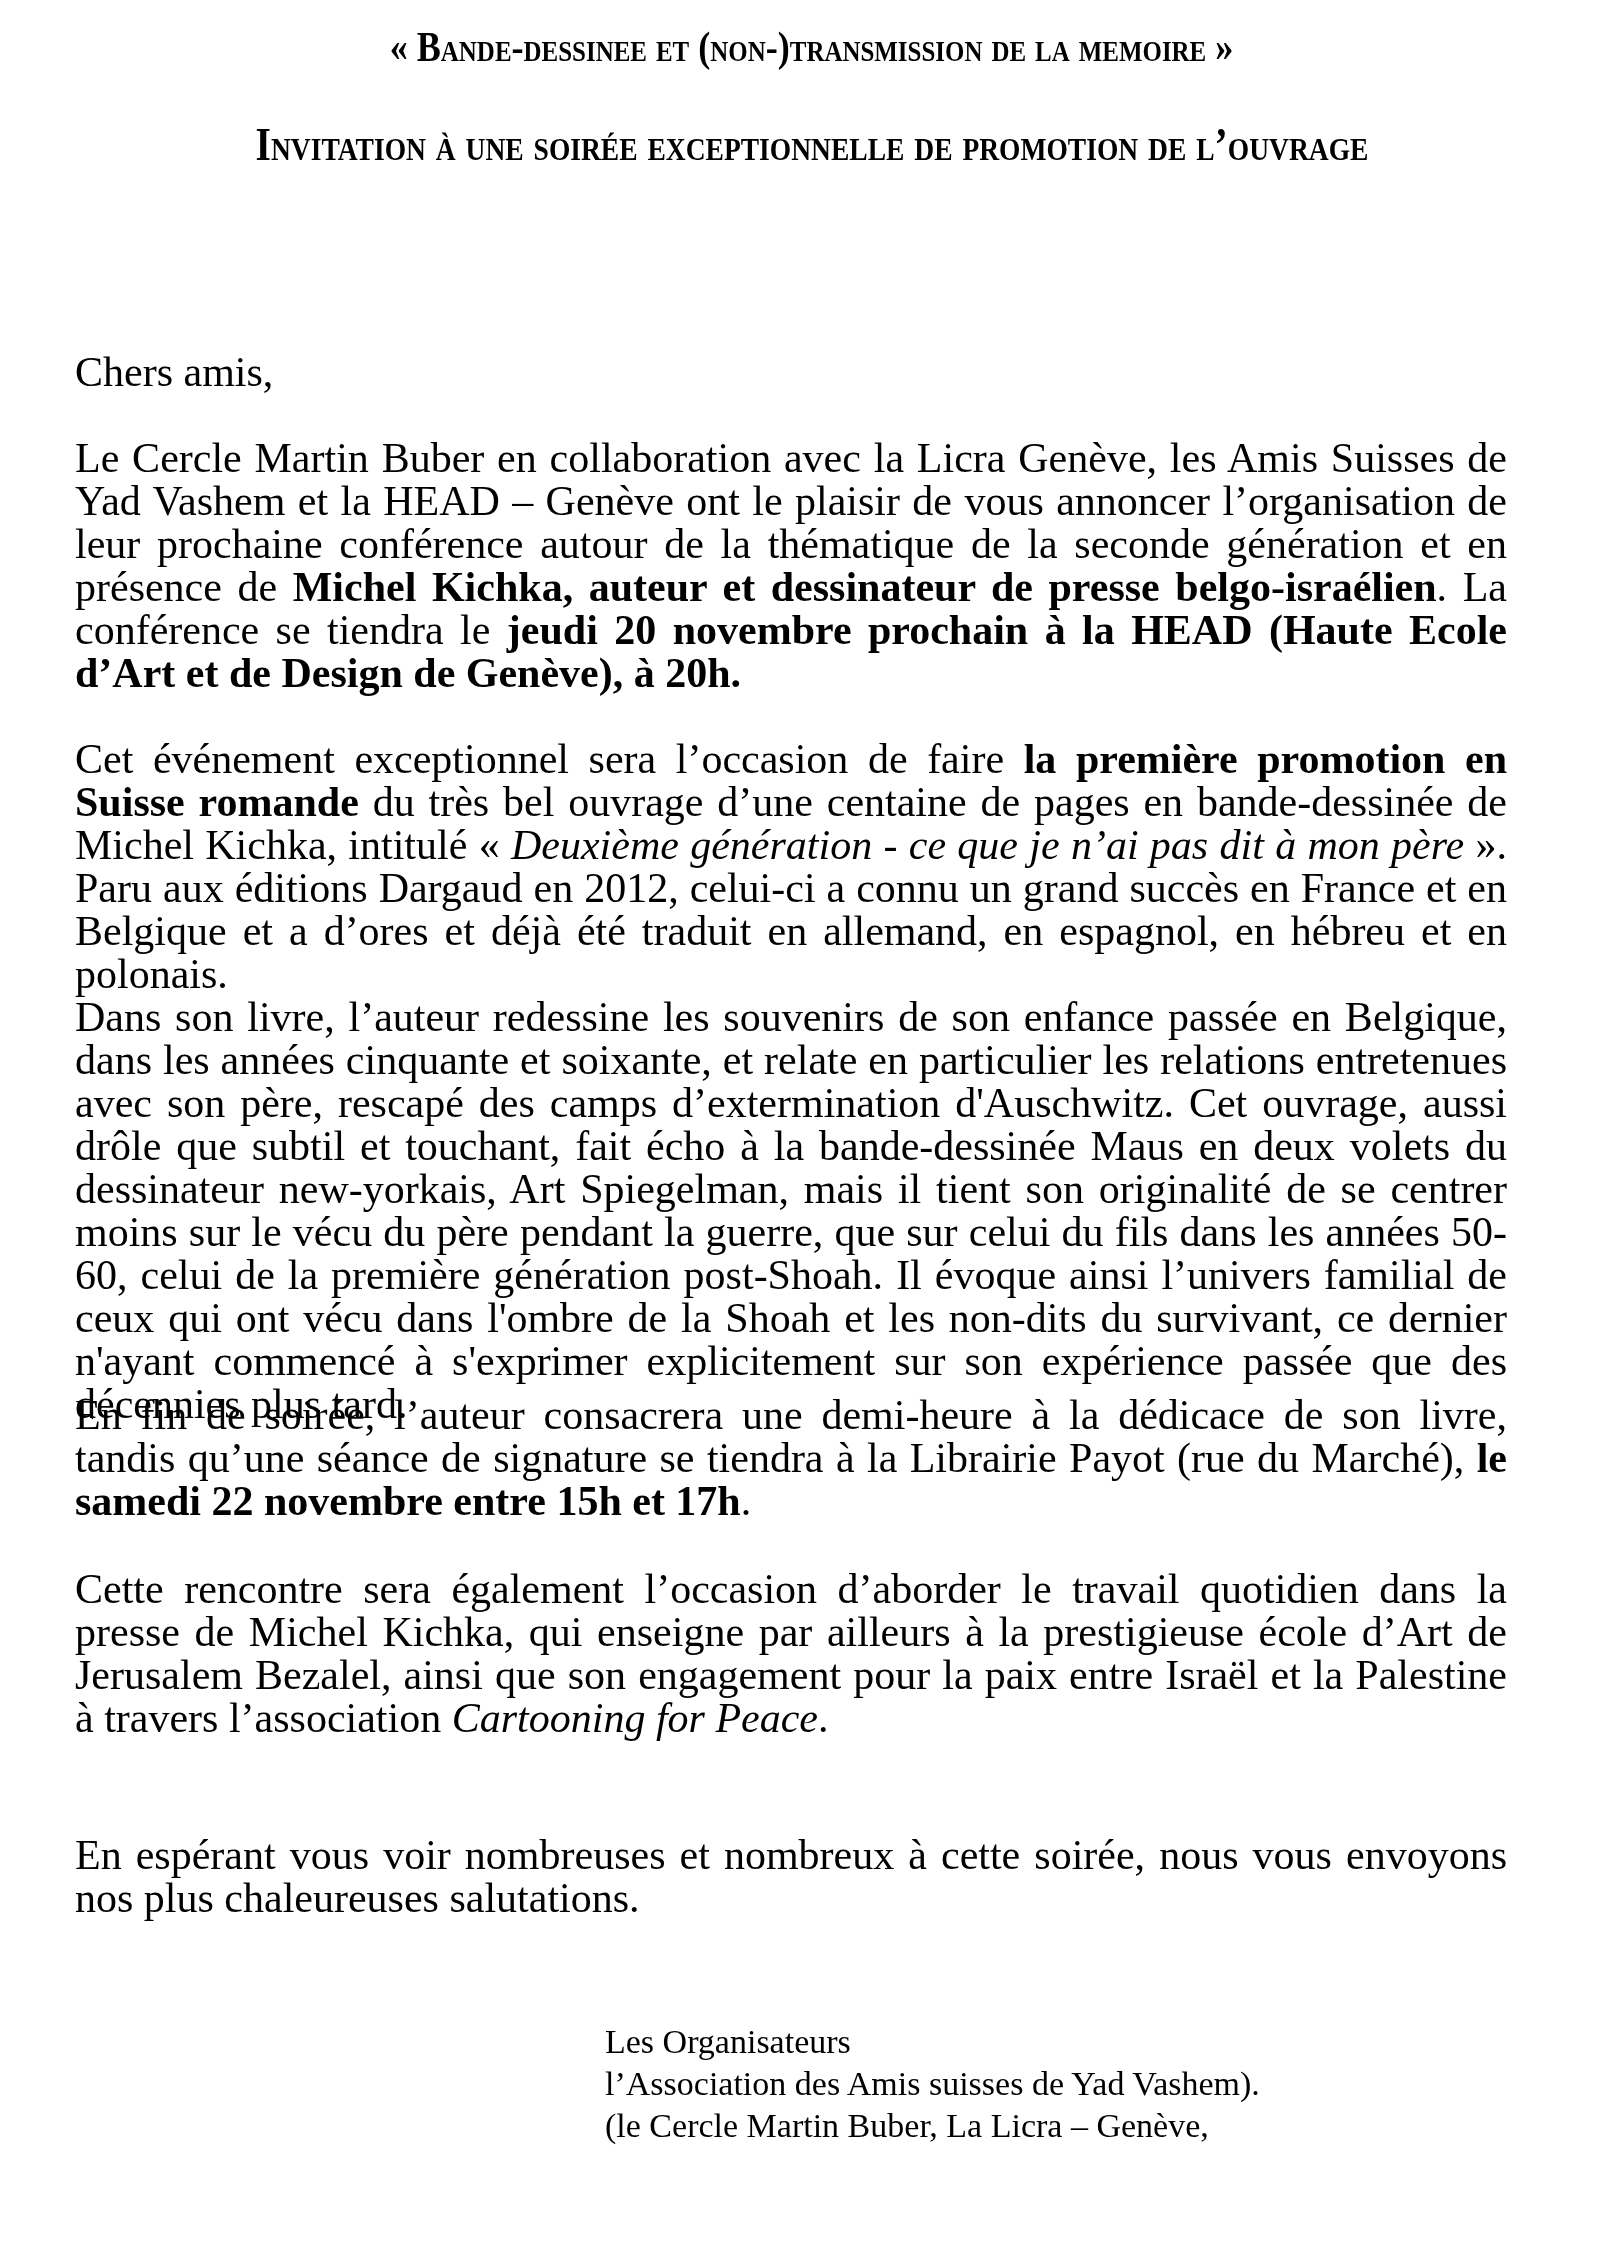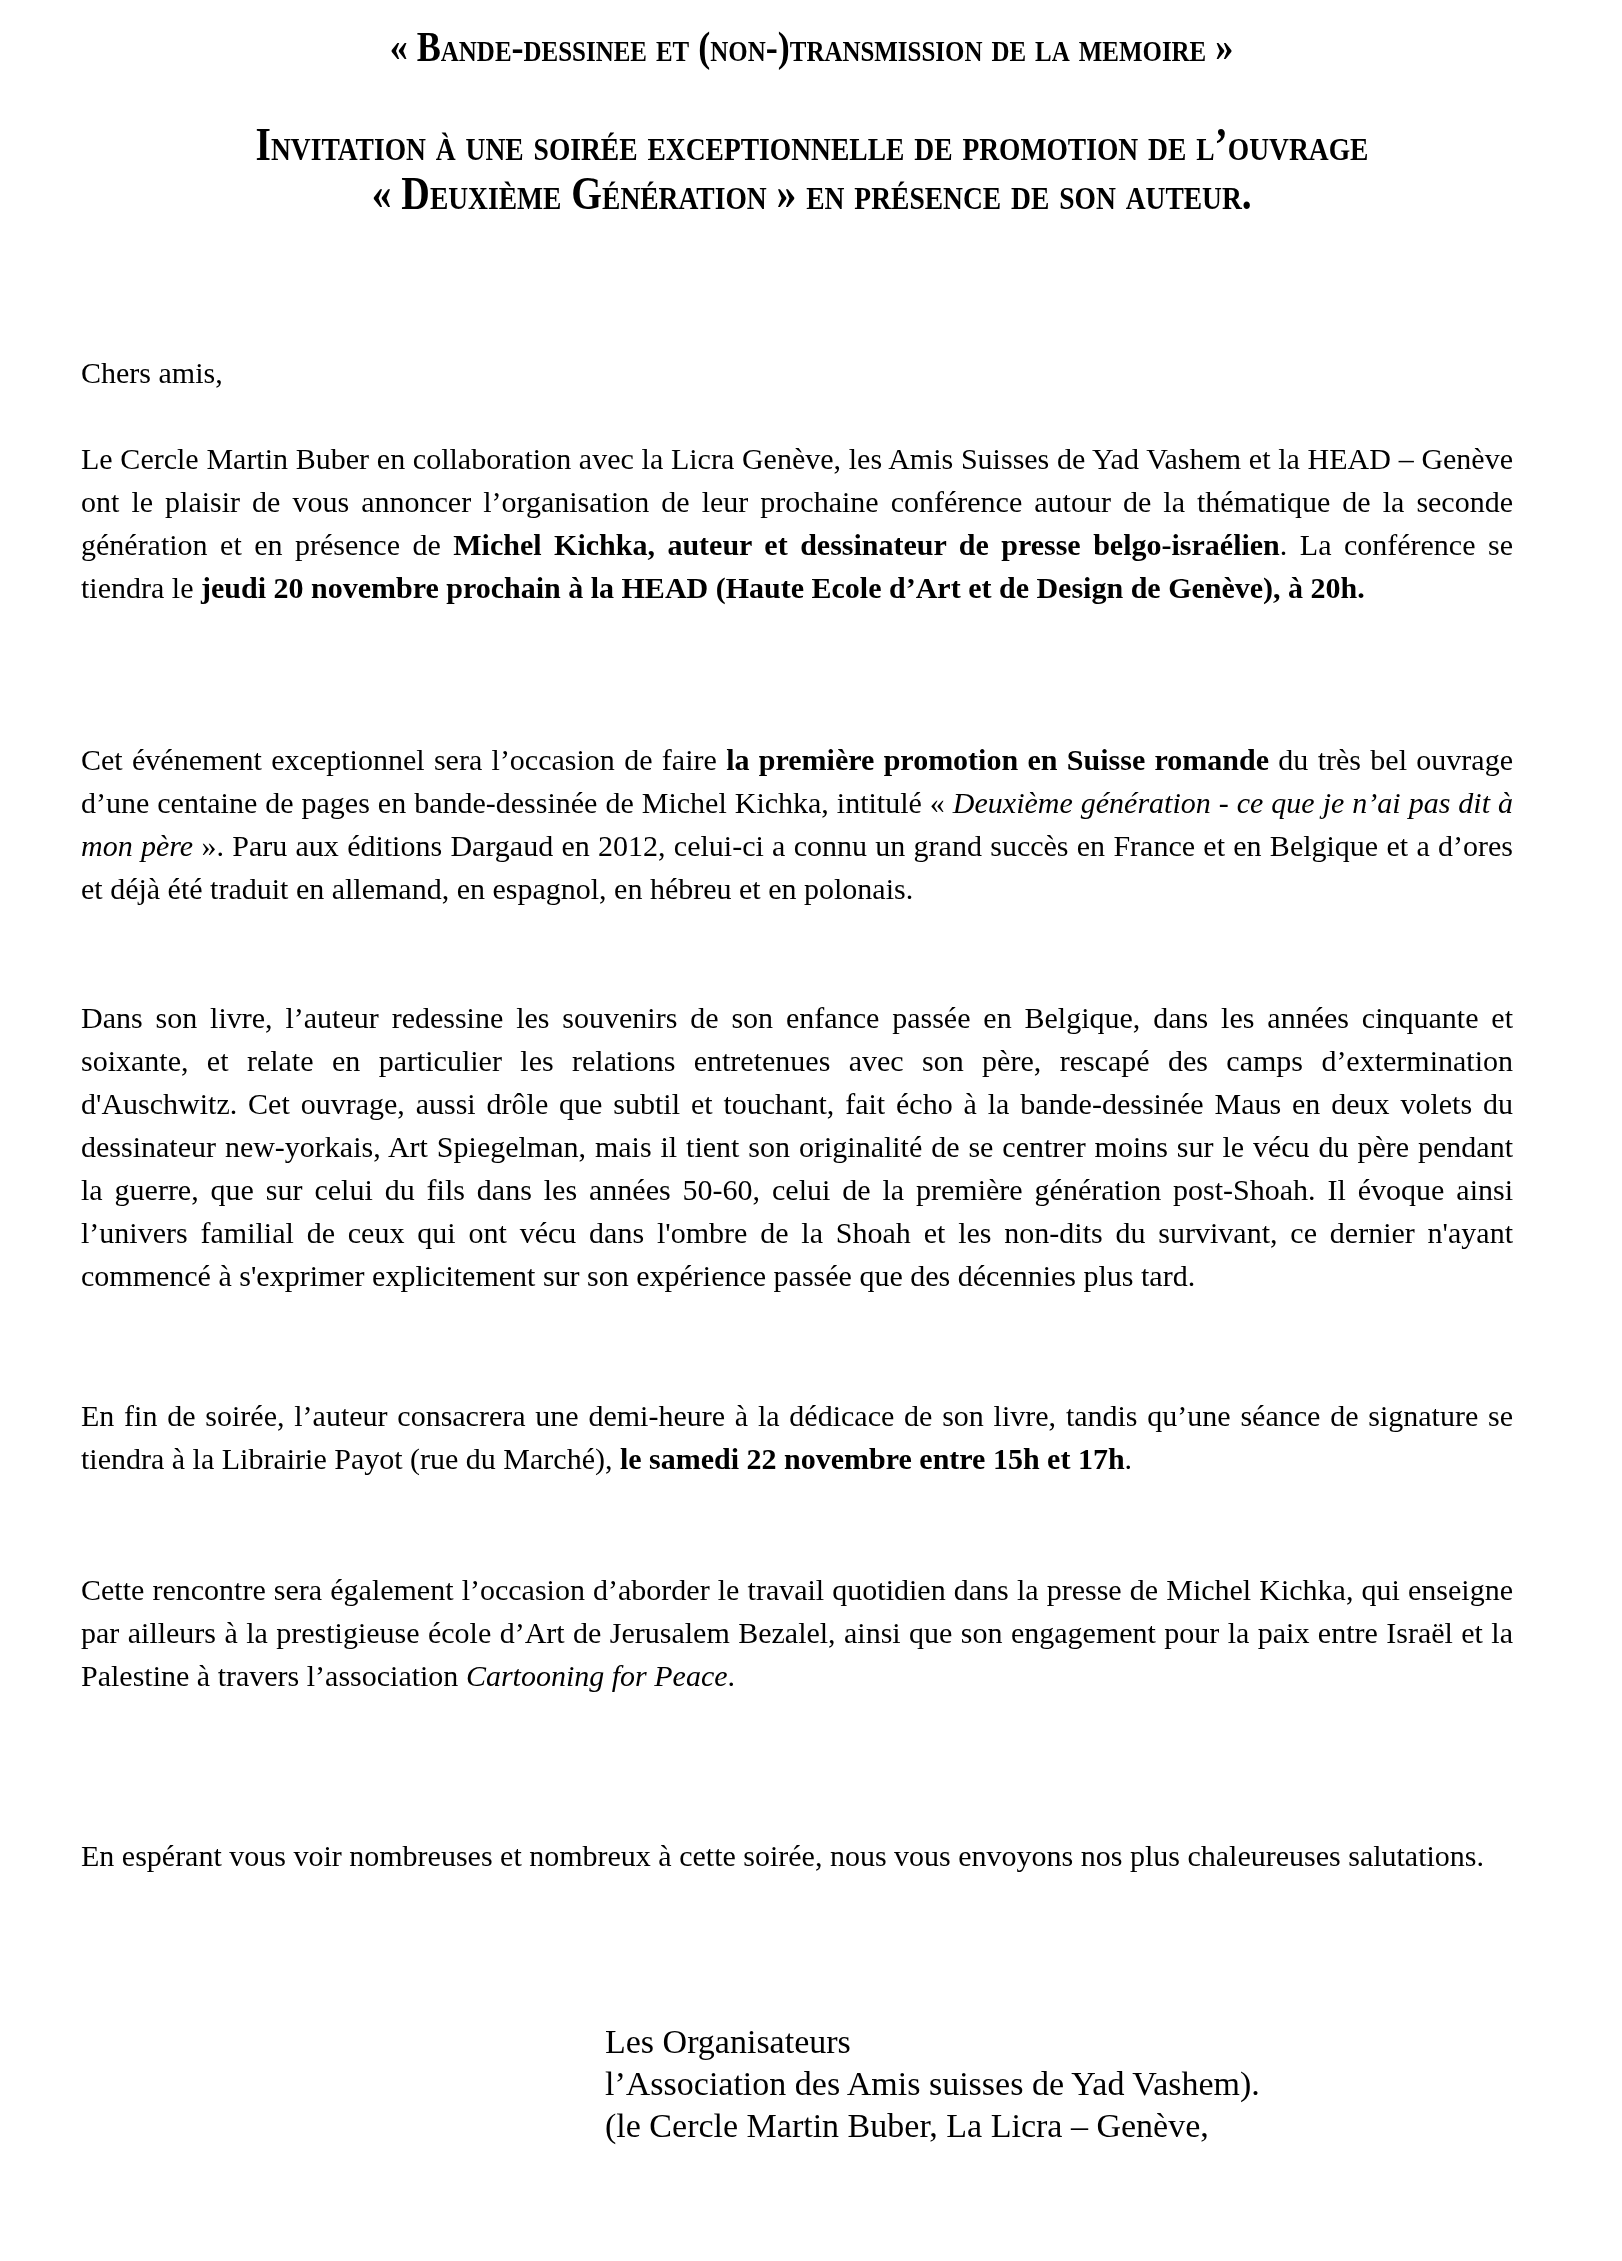--- a/index.html
+++ b/index.html
@@ -12,22 +12,22 @@
     position: absolute; left: 0; width: 1623px; text-align: center;
     font-weight: bold; font-variant: small-caps; letter-spacing: 0px;
     white-space: nowrap;
   }
   .h1 { top: 21px; font-size: 42px; line-height: 52px; }
   .h1 .inner, .h2 .inner { display: inline-block; transform: scaleX(0.86); transform-origin: center; }
   .h2 { font-size: 46px; line-height: 48px; }
   .h2a { top: 121px; }
   .h2b { top: 170px; }
   .body-text {
-    position: absolute; left: 81px; width: 1432px;
-    font-size: 30px; line-height: 43px; text-align: justify;
+    position: absolute; left: 75px; width: 1432px;
+    font-size: 42px; line-height: 43px; text-align: justify;
   }
   .body-text p { margin: 0; }
   b { font-weight: bold; }
   i { font-style: italic; }
   .salutation { top: 351px; }
   .p1 { top: 437px; }
   .p2 { top: 738px; }
   .p3 { top: 996px; }
   .p4 { top: 1383px; margin-top: 11px; }
   .p5 { top: 1568px; }
@@ -42,23 +42,20 @@
 <body>
 
 <div class="page">
 
   <div class="heading h1">
     <span class="inner">« Bande-dessinee et (non-)transmission de la memoire »</span>
   </div>
 
   <div class="heading h2 h2a">
     <span class="inner">Invitation à une soirée exceptionnelle de promotion de l’ouvrage</span>
-  </div>
-  <div class="heading h2 h2b">
-    <span class="inner">« Deuxième Génération » en présence de son auteur.</span>
   </div>
 
   <div class="body-text salutation">
     <p>Chers amis,</p>
   </div>
 
   <div class="body-text p1">
     <p><span>Le Cercle Martin Buber en collaboration avec la Licra Genève, les Amis Suisses de Yad Vashem et la HEAD – Genève ont le plaisir de vous annoncer l’organisation de leur prochaine conférence autour de la thématique de la seconde génération et en présence de </span><b>Michel Kichka, auteur et dessinateur de presse belgo-israélien</b><span>. La conférence se tiendra le </span><b>jeudi 20 novembre prochain à la HEAD (Haute Ecole d’Art et de Design de Genève), à 20h.</b></p>
   </div>
 

